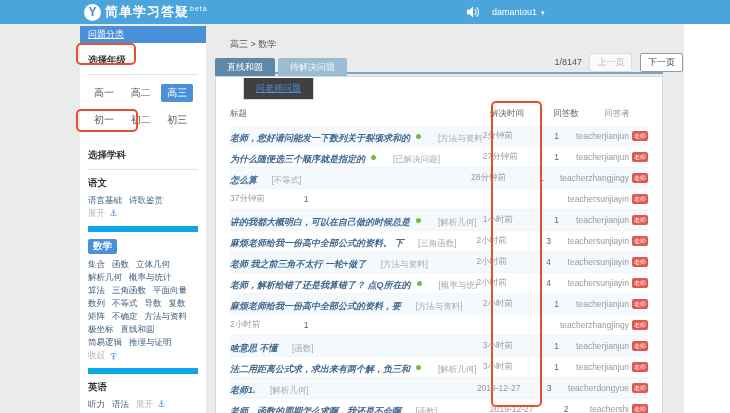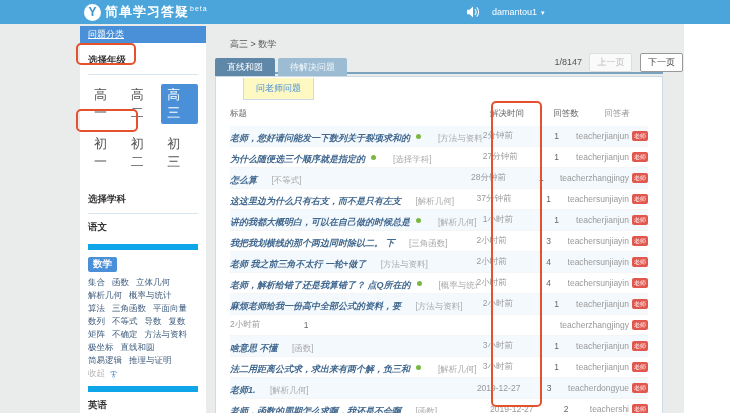--- a/index.html
+++ b/index.html
@@ -20,21 +20,21 @@
   .user-caret { font-size:7px; margin-left:4px; }
   
   .app-bg { position:absolute; left:0; top:24px; width:684px; height:389px; background:#eaebeb; z-index:0; }
   
   .sidebar { position:absolute; left:80px; top:26px; width:126px; height:387px; background:#fff; z-index:1; }
   .sidebar-header { height:17px; background:#4a90d9; color:#fff; font-size:9px; line-height:17px; padding-left:8px;text-decoration:underline; }
   .sidebar-body { padding:5px 8px 0; }
   .section-label { font-size:9.5px; font-weight:bold; color:#333; padding:6px 0 7px;
     border-bottom:1px solid #d8e6f2; }
   .grades { display:grid; grid-template-columns:repeat(3,1fr); row-gap:9px; padding:9px 0 14px; }
-  .grade { font-size:13px; color:#555; width:fit-content; padding:2px 6px; border-radius:2px; cursor:pointer; }
+  .grade { font-size:10px; color:#555; width:fit-content; padding:2px 6px; border-radius:2px; cursor:pointer; }
   .grade.active { background:#4a90d9; color:#fff; }
   .subject-group { padding:7px 0 6px; border-bottom:6px solid #0ea5e9; }
   .subject-group:last-child { border-bottom:none; }
   .subject-name { font-size:9.5px; font-weight:bold; color:#333; width:fit-content; margin-bottom:4px; }
   .subject-name.active { background:#4a90d9; color:#fff; padding:1px 5px; border-radius:2px; }
   .subject-tags { font-size:8.5px; color:#3f5c7c; line-height:13px; }
   .stag { margin-right:7px; display:inline-block; cursor:pointer; }
   .toggle { color:#b3b3b3; font-size:8.5px; cursor:pointer; white-space:nowrap; }
   .anchor-icon { color:#4a90d9; font-size:9px; display:inline-block; margin-left:2px; }
   .anchor-icon.flip { transform:scaleY(-1); }
@@ -46,21 +46,21 @@
     color:#f2f8fb; background:#9bbcd2; border-radius:2px 2px 0 0; margin-right:3px; cursor:pointer; }
   .tab.active { background:#5e87a8; color:#fff; }
   .pagination { position:absolute; top:53px; left:520px; width:163px; text-align:right;
     font-size:9px; color:#555; z-index:1; }
   .pg-btn { display:inline-block; padding:2px 7px; border-radius:2px; margin-left:5px; font-size:9px; cursor:pointer; }
   .pg-prev { border:1px solid #ddd; color:#bbb; background:#fafafa; }
   .pg-next { border:1px solid #999; color:#444; background:#fff; }
   .panel { position:absolute; left:215px; top:76px; width:448px; height:337px; background:#fff;
     border:1px solid #ccdbe6; border-bottom:none; z-index:1; }
   .subtab { display:inline-block; margin-left:27px; padding:4px 12px; border:1px solid #ccdbe6;
-    border-top:none; background:#fef9c3; color:#4a90d9; font-size:9px; cursor:pointer; }
+    border-top:none; background:#404040; color:#4a90d9; font-size:9px; cursor:pointer;text-decoration:underline; }
   .table { margin:0 14px 0; }
   .thead { display:flex; font-size:8.5px; color:#666; padding:8px 0 6px; }
   .trow { display:flex; align-items:center; height:21px; border-bottom:1px solid #f5f5f5; }
   .tbody .trow:nth-child(odd) { background:#f4f9fd; }
   .c-title { width:260px; overflow:hidden; white-space:nowrap; }
   .c-time { width:56px; color:#999; font-size:8.5px; }
   .c-count { width:40px; text-align:center; color:#666; font-size:8.5px; }
   .c-answerer { flex:1; display:flex; align-items:center; justify-content:flex-end;
     color:#999; font-size:8.5px; white-space:nowrap; }
   .thead .c-title, .thead .c-time { color:#666; }
@@ -106,20 +106,21 @@
         <span class="grade">高二</span>
         <span class="grade active">高三</span>
         <span class="grade">初一</span>
         <span class="grade">初二</span>
         <span class="grade">初三</span>
       </div>
     <div class="section-label">选择学科</div>
     <div id="subject-list">
         <div class="subject-group">
     <div class="subject-name">语文</div>
+    <div class="subject-tags"><span class="stag">语言基础</span><span class="stag">诗歌鉴赏</span><span class="toggle">展开 <span class="anchor-icon">⚓</span></span></div>
   </div>
         <div class="subject-group">
     <div class="subject-name active">数学</div>
     <div class="subject-tags"><span class="stag">集合</span><span class="stag">函数</span><span class="stag">立体几何</span><span class="stag">解析几何</span><span class="stag">概率与统计</span><span class="stag">算法</span><span class="stag">三角函数</span><span class="stag">平面向量</span><span class="stag">数列</span><span class="stag">不等式</span><span class="stag">导数</span><span class="stag">复数</span><span class="stag">矩阵</span><span class="stag">不确定</span><span class="stag">方法与资料</span><span class="stag">极坐标</span><span class="stag">直线和圆</span><span class="stag">简易逻辑</span><span class="stag">推理与证明</span><span class="toggle">收起 <span class="anchor-icon flip">⚓</span></span></div>
   </div>
         <div class="subject-group">
     <div class="subject-name">英语</div>
     <div class="subject-tags"><span class="stag">听力</span><span class="stag">语法</span><span class="toggle">展开 <span class="anchor-icon">⚓</span></span></div>
   </div>
         <div class="subject-group">
@@ -160,21 +161,21 @@
     <div class="c-count">1</div>
     <div class="c-answerer">
       <span class="a-name">teacherjianjun</span>
       <span class="t-badge">老师</span>
     </div>
   </div>
         <div class="trow">
     <div class="c-title">
       <span class="q-title">为什么随便选三个顺序就是指定的</span>
       <span class="dot"></span>
-      <span class="q-tag">[选择学科]</span>
+      <span class="q-tag">[已解决问题]</span>
     </div>
     <div class="c-time">27分钟前</div>
     <div class="c-count">1</div>
     <div class="c-answerer">
       <span class="a-name">teacherjianjun</span>
       <span class="t-badge">老师</span>
     </div>
   </div>
         <div class="trow">
     <div class="c-title">
@@ -183,48 +184,43 @@
       <span class="q-tag">[不等式]</span>
     </div>
     <div class="c-time">28分钟前</div>
     <div class="c-count">1</div>
     <div class="c-answerer">
       <span class="a-name">teacherzhangjingy</span>
       <span class="t-badge">老师</span>
     </div>
   </div>
         <div class="trow">
-    <div class="c-title">
-      <span class="q-title">这这里边为什么只有右支，而不是只有左支</span>
-      
+    <div class="c-time">37分钟前</div>
+    <div class="c-count">1</div>
+    <div class="c-answerer">
+      <span class="a-name">teachersunjiayin</span>
+      <span class="t-badge">老师</span>
+    </div>
+  </div>
+        <div class="trow">
+    <div class="c-title">
+      <span class="q-title">讲的我都大概明白，可以在自己做的时候总是</span>
+      <span class="dot"></span>
       <span class="q-tag">[解析几何]</span>
     </div>
-    <div class="c-time">37分钟前</div>
-    <div class="c-count">1</div>
-    <div class="c-answerer">
-      <span class="a-name">teachersunjiayin</span>
-      <span class="t-badge">老师</span>
-    </div>
-  </div>
-        <div class="trow">
-    <div class="c-title">
-      <span class="q-title">讲的我都大概明白，可以在自己做的时候总是</span>
-      <span class="dot"></span>
-      <span class="q-tag">[解析几何]</span>
-    </div>
     <div class="c-time">1小时前</div>
     <div class="c-count">1</div>
     <div class="c-answerer">
       <span class="a-name">teacherjianjun</span>
       <span class="t-badge">老师</span>
     </div>
   </div>
         <div class="trow">
     <div class="c-title">
-      <span class="q-title">我把我划横线的那个两边同时除以二。 下</span>
+      <span class="q-title">麻烦老师给我一份高中全部公式的资料。 下</span>
       
       <span class="q-tag">[三角函数]</span>
     </div>
     <div class="c-time">2小时前</div>
     <div class="c-count">3</div>
     <div class="c-answerer">
       <span class="a-name">teachersunjiayin</span>
       <span class="t-badge">老师</span>
     </div>
   </div>

